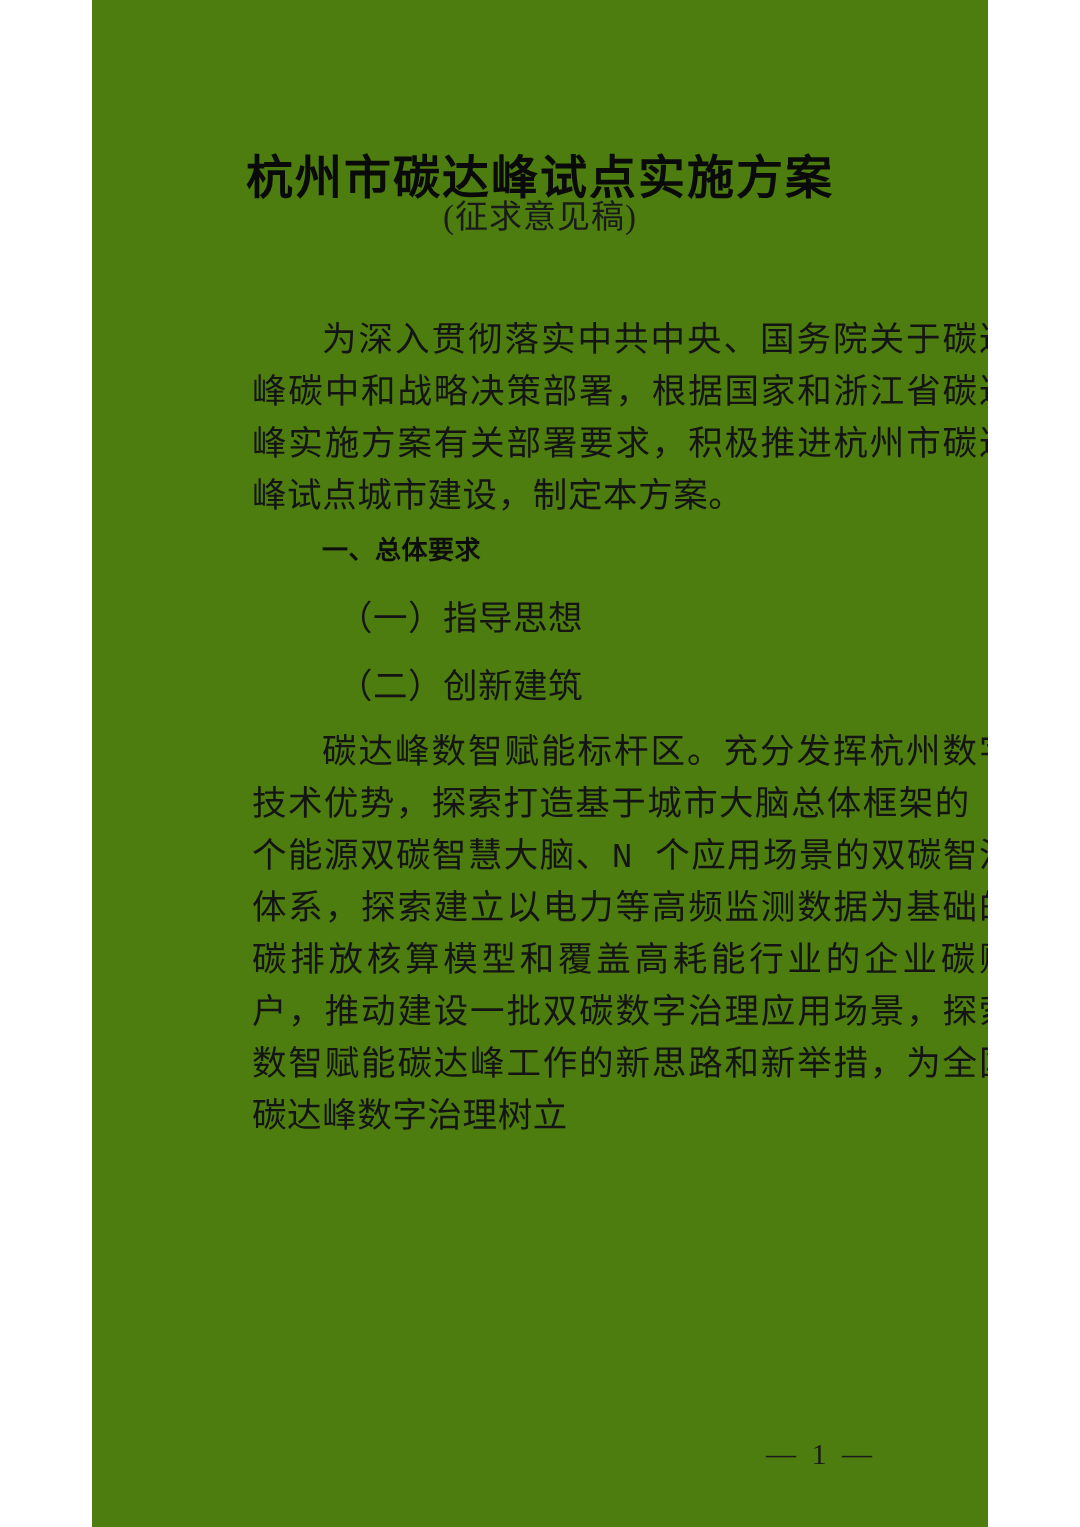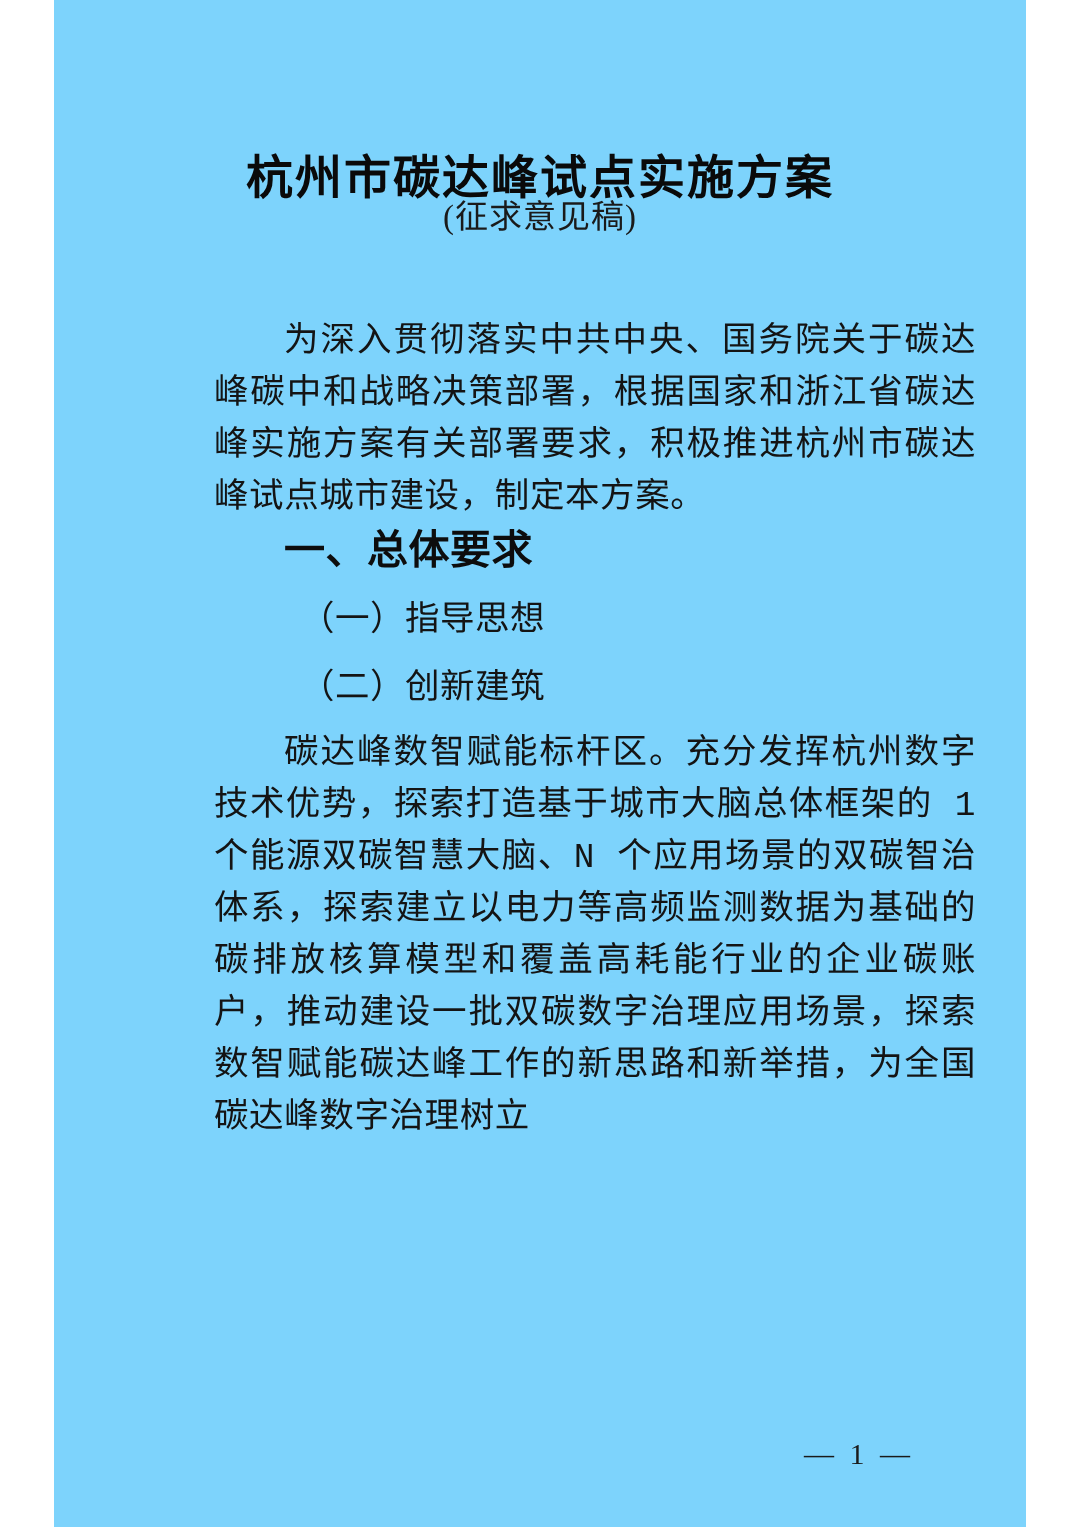--- a/index.html
+++ b/index.html
@@ -4,24 +4,24 @@
 <title>杭州市碳达峰试点实施方案（征求意见稿）</title>
 <style>
   html, body {
     margin: 0;
     padding: 0;
     background: #ffffff;
   }
 
   .page {
     position: relative;
-    width: 972px;
+    width: 896px;
     height: 1527px;
     margin: 0 auto;
-    background: #7dd3fc;
+    background: #4d7c0f;
     overflow: hidden;
     box-sizing: border-box;
     font-family: "Liberation Serif", "DejaVu Serif", serif;
     color: #111111;
     -webkit-font-smoothing: antialiased;
   }
 
   
   .doc-title {
     position: absolute;
@@ -74,21 +74,21 @@
   }
 
   .para.indent {
     text-indent: 70px;
   }
 
   
   .heading-1 {
     font-family: "Liberation Sans", "DejaVu Sans", sans-serif;
     font-weight: 700;
-    font-size: 41px;
+    font-size: 26px;
     line-height: 52px;
     letter-spacing: 0.5px;
     color: #0d0d0d;
     margin: 0;
     text-indent: 70px;
   }
 
   
   .heading-2 {
     font-family: "Liberation Serif", "DejaVu Serif", serif;

